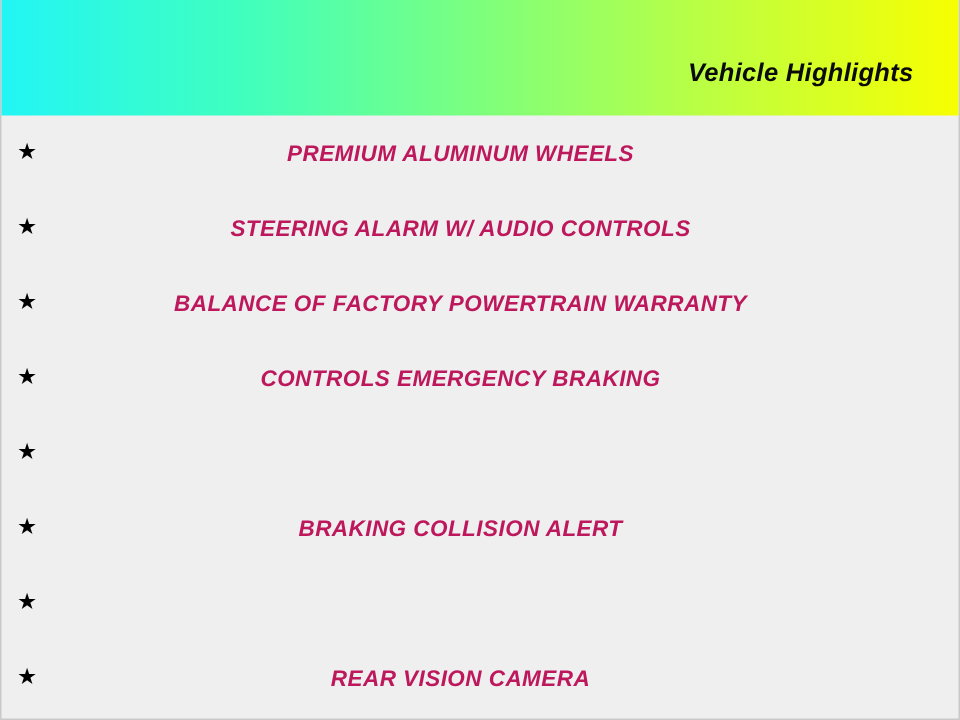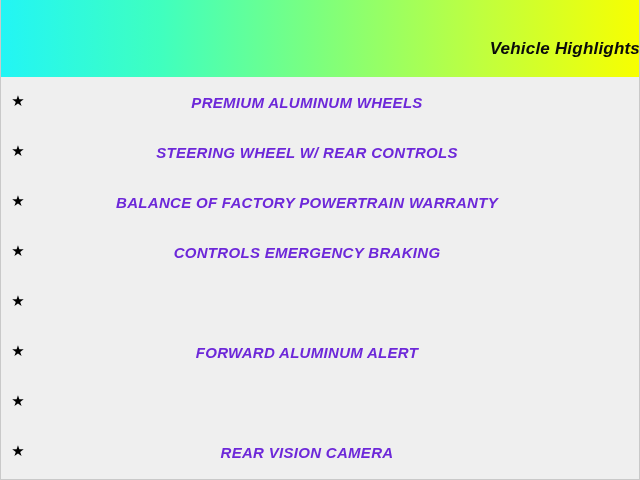--- a/index.html
+++ b/index.html
@@ -41,20 +41,21 @@
   }
 
   #header-title {
     color: #0b0b0b;
     font-family: "Liberation Sans", sans-serif;
     font-size: 17px;
     font-weight: bold;
     font-style: italic;
     letter-spacing: 0.2px;
     white-space: nowrap;
+    padding-right: 31px;
     padding-top: 20px;
   }
 
   
   #highlights-list {
     position: absolute;
     left: 0;
     top: 77px;
     width: 638px;
     list-style: none;
@@ -81,21 +82,21 @@
     font-size: 15px;
     line-height: 1;
     user-select: none;
   }
 
   .highlight-label {
     width: 100%;
     text-align: center;
     padding-right: 26px;
     box-sizing: border-box;
-    color: #6d28d9;
+    color: #be185d;
     font-family: "Liberation Sans", sans-serif;
     font-size: 15px;
     font-weight: bold;
     font-style: italic;
     letter-spacing: 0.3px;
     white-space: nowrap;
   }
 </style>
 </head>
 <body>
@@ -107,36 +108,36 @@
   </div>
 
   <ul id="highlights-list">
 
   <li class="highlight-row">
         <span class="star-bullet" style="color: rgb(0, 0, 0);">★</span>
         <span class="highlight-label">PREMIUM ALUMINUM WHEELS</span>
       </li>
       <li class="highlight-row">
         <span class="star-bullet" style="color: rgb(0, 0, 0);">★</span>
-        <span class="highlight-label">STEERING WHEEL W/ REAR CONTROLS</span>
+        <span class="highlight-label">STEERING ALARM W/ AUDIO CONTROLS</span>
       </li>
       <li class="highlight-row">
         <span class="star-bullet" style="color: rgb(0, 0, 0);">★</span>
         <span class="highlight-label">BALANCE OF FACTORY POWERTRAIN WARRANTY</span>
       </li>
       <li class="highlight-row">
         <span class="star-bullet" style="color: rgb(0, 0, 0);">★</span>
         <span class="highlight-label">CONTROLS EMERGENCY BRAKING</span>
       </li>
       <li class="highlight-row">
         <span class="star-bullet" style="color: rgb(0, 0, 0);">★</span>
       </li>
       <li class="highlight-row">
         <span class="star-bullet" style="color: rgb(0, 0, 0);">★</span>
-        <span class="highlight-label">FORWARD ALUMINUM ALERT</span>
+        <span class="highlight-label">BRAKING COLLISION ALERT</span>
       </li>
       <li class="highlight-row">
         <span class="star-bullet" style="color: rgb(0, 0, 0);">★</span>
       </li>
       <li class="highlight-row">
         <span class="star-bullet" style="color: rgb(0, 0, 0);">★</span>
         <span class="highlight-label">REAR VISION CAMERA</span>
       </li>
     </ul>
 

